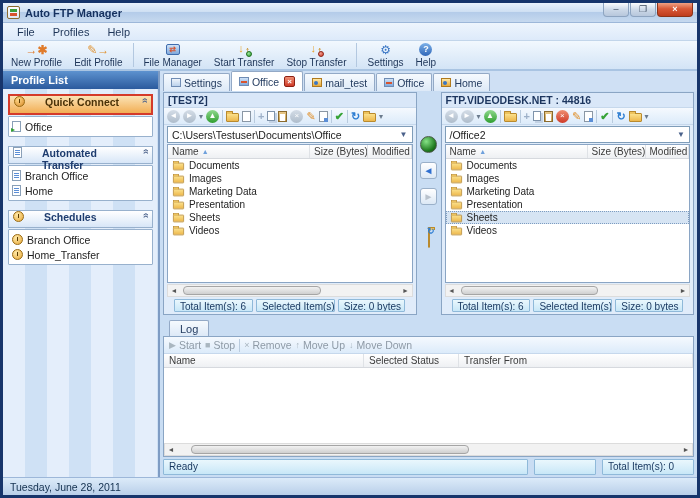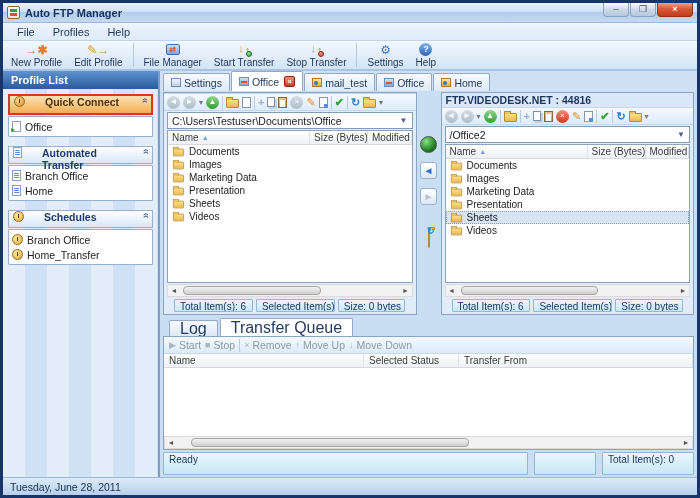--- a/index.html
+++ b/index.html
@@ -153,35 +153,35 @@
     background:linear-gradient(#ffffff,#dce8f5); text-align:center; line-height:15px; font-size:10px; font-weight:bold; }
   .arrow-btn.left { color:#2f6fd0; }
   .arrow-btn.right { color:#b9c2cc; }
   .sync-btn { margin-top:16px; position:relative; }
   .sync-btn .folder { margin:0; }
   .sync-btn::after { content:"↻"; position:absolute; right:-5px; top:-4px; color:#2d7dd2; font-size:9px; font-weight:bold; }
 
   
   .queue { flex:1; display:flex; flex-direction:column; margin:0 3px 0 3px; min-height:0; }
   .qtabs { height:19px; display:flex; align-items:flex-end; gap:2px; padding:2px 2px 0 6px; flex:0 0 auto;}
-  .qtab { height:16px; padding:0 10px; display:flex; align-items:center; font-size:16px; color:#243c60;
+  .qtab { height:16px; padding:0 10px; display:flex; align-items:center; font-size:11px; color:#243c60;
     border:1px solid #93a9c6; border-bottom:none; border-radius:2px 2px 0 0; background:linear-gradient(#f6fafe,#dde9f7); }
   .qtab.active { background:#fff; height:18px; }
   .qpanel { flex:1; border:1px solid #8aa5c4; background:#eef4fb; display:flex; flex-direction:column; min-height:0; }
   .qtools { height:17px; display:flex; align-items:center; gap:4px; padding:0 5px; flex:0 0 auto;
     background:linear-gradient(#f5f9fe,#dcebfa); border-bottom:1px solid #c6d8ec; }
   .qbtn { display:flex; align-items:center; gap:3px; font-size:10.5px; color:#8e9aa6; }
   .qbtn .qico { color:#a9b6c0; font-size:9px; }
   .qcols { height:14px; display:flex; font-size:10px; color:#3c3c3c; background:linear-gradient(#ffffff,#eef0f3);
     border-bottom:1px solid #d6d9de; flex:0 0 auto;}
   .qcol { padding:0 5px; border-right:1px solid #dfe2e6; display:flex; align-items:center; white-space:nowrap;}
   .qcol.q1 { width:200px; flex:0 0 auto; } .qcol.q2 { width:95px; flex:0 0 auto; } .qcol.q3 { flex:1; }
   .qbody { flex:1; background:#fff; }
   .qscroll { margin:0; }
-  .qstatus { height:27px; display:flex; gap:6px; padding:2px 0; flex:0 0 auto;}
+  .qstatus { height:20px; display:flex; gap:6px; padding:2px 0; flex:0 0 auto;}
   .qstatus .seg.qs1 { flex:1; } .qstatus .seg.qs2 { width:62px; flex:0 0 auto;} .qstatus .seg.qs3 { width:92px; flex:0 0 auto;}
 
   
   .bottombar { height:18px; flex:0 0 auto; display:flex; align-items:center; padding:0 7px;
     background:linear-gradient(#dcebf9,#b9cfe9); border-top:1px solid #9db7d9; font-size:10.5px; color:#13304f; }
 </style>
 </head>
 <body>
 
 <div class="window">
@@ -326,20 +326,21 @@
         </div>
         <div class="tab">
           <span class="tab-ico t-auto"></span>
           <span>Home</span>
         </div>
       </div>
 
       <div class="panes">
 
         <div class="pane">
+          <div class="pane-header">[TEST2]</div>
           <div class="pane-tools">
             <span class="cico gray">◄</span>
             <span class="cico gray">►</span>
             <span class="caret">▾</span>
             <span class="cico green">▲</span>
             <span class="psep"></span>
             <span class="folder"></span>
             <span class="ic-page"></span>
             <span class="psep"></span>
             <span class="ic-plus">+</span>
@@ -542,21 +543,20 @@
             <span class="seg s1">Total Item(s): 6</span>
             <span class="seg s2">Selected Item(s): 1</span>
             <span class="seg s3">Size: 0 bytes</span>
           </div>
         </div>
       </div>
 
       <div class="queue">
         <div class="qtabs">
           <span class="qtab">Log</span>
-          <span class="qtab active">Transfer Queue</span>
         </div>
         <div class="qpanel">
           <div class="qtools">
             <span class="qbtn">
               <span class="qico">▶</span>
               <span>Start</span>
             </span>
             <span class="qbtn">
               <span class="qico">■</span>
               <span>Stop</span>

